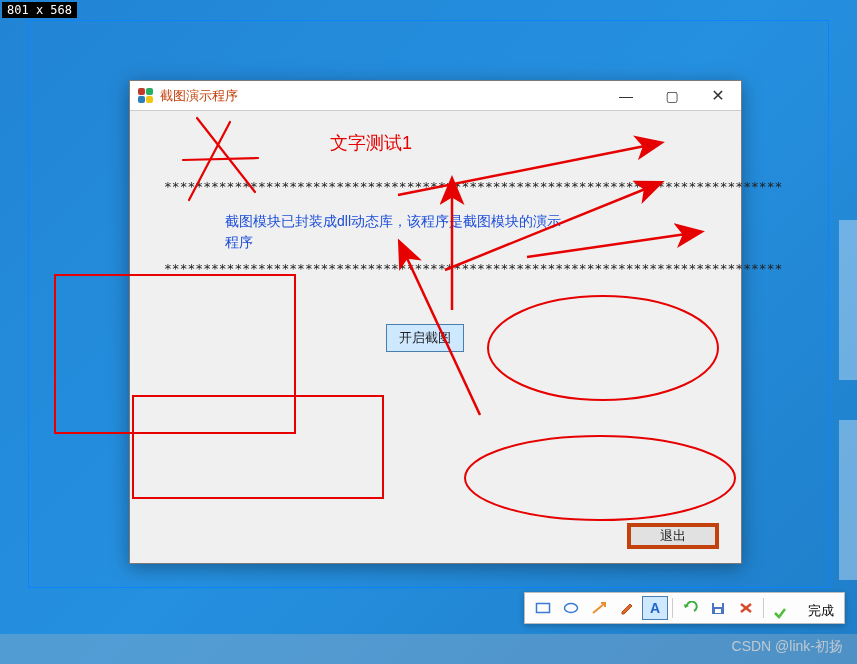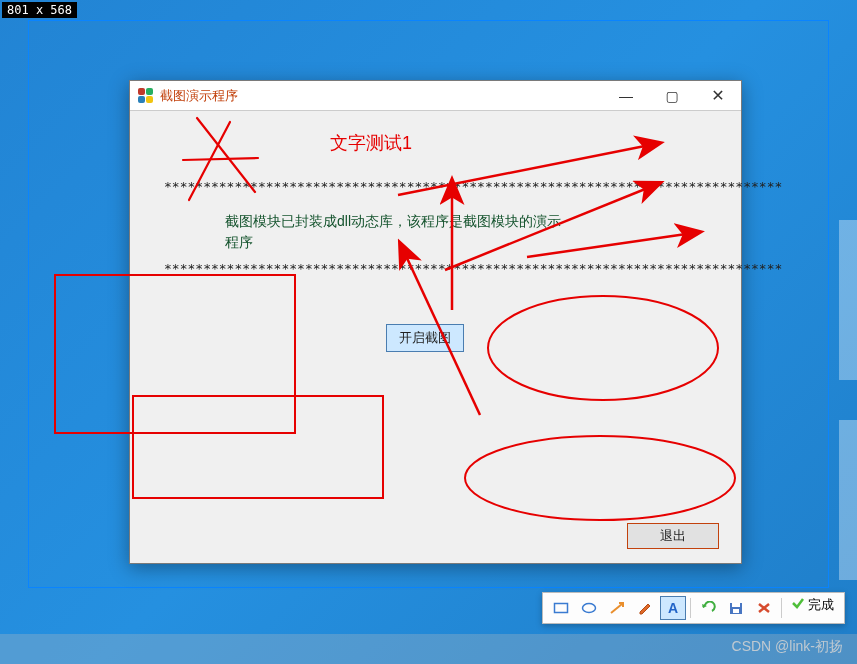--- a/index.html
+++ b/index.html
@@ -91,38 +91,38 @@
       position: absolute;
       font-size: 13px;
       font-family: monospace;
       color: #222;
       white-space: nowrap;
       letter-spacing: 0;
     }
     .desc-text {
       position: absolute;
       font-size: 14px;
-      color: #14532d;
+      color: #1d4ed8;
       line-height: 1.5;
     }
     .start-btn {
       position: absolute;
       left: 256px; top: 213px;
       padding: 4px 12px;
       background: #cde8ff;
       border: 1px solid #4a7db0;
       font-size: 13px;
       color: #222;
     }
     .exit-btn {
       position: absolute;
       right: 22px; bottom: 14px;
       width: 92px; height: 26px;
       background: #e1e1e1;
-      border: 1px solid #c2410c;
+      border: 4px solid #c2410c;
       font-size: 13px;
       color: #222;
       display:flex; align-items:center; justify-content:center;
     }
     
     .overlay-svg {
       position: absolute;
       left: 0; top: 0;
       width: 857px; height: 664px;
       pointer-events: none;
@@ -144,21 +144,21 @@
       width: 26px; height: 24px;
       display:flex; align-items:center; justify-content:center;
       margin: 0 1px;
       font-size: 14px;
       border: 1px solid transparent;
     }
     .tool.sel { background:#cde8ff; border-color:#4a7db0; }
     .tool svg { display:block; }
     .sep { width:1px; height:20px; background:#ccc; margin:0 3px; }
     .done {
-      display:flex; align-items:flex-start; gap:3px;
+      display:flex; align-items:flex-end; gap:21px;
       font-size: 13px; padding: 0 6px; height:24px;
     }
     .watermark {
       position: absolute;
       right: 14px;
       bottom: 8px;
       color: rgba(210,210,210,0.85);
       font-size: 14px;
     }
   </style>

